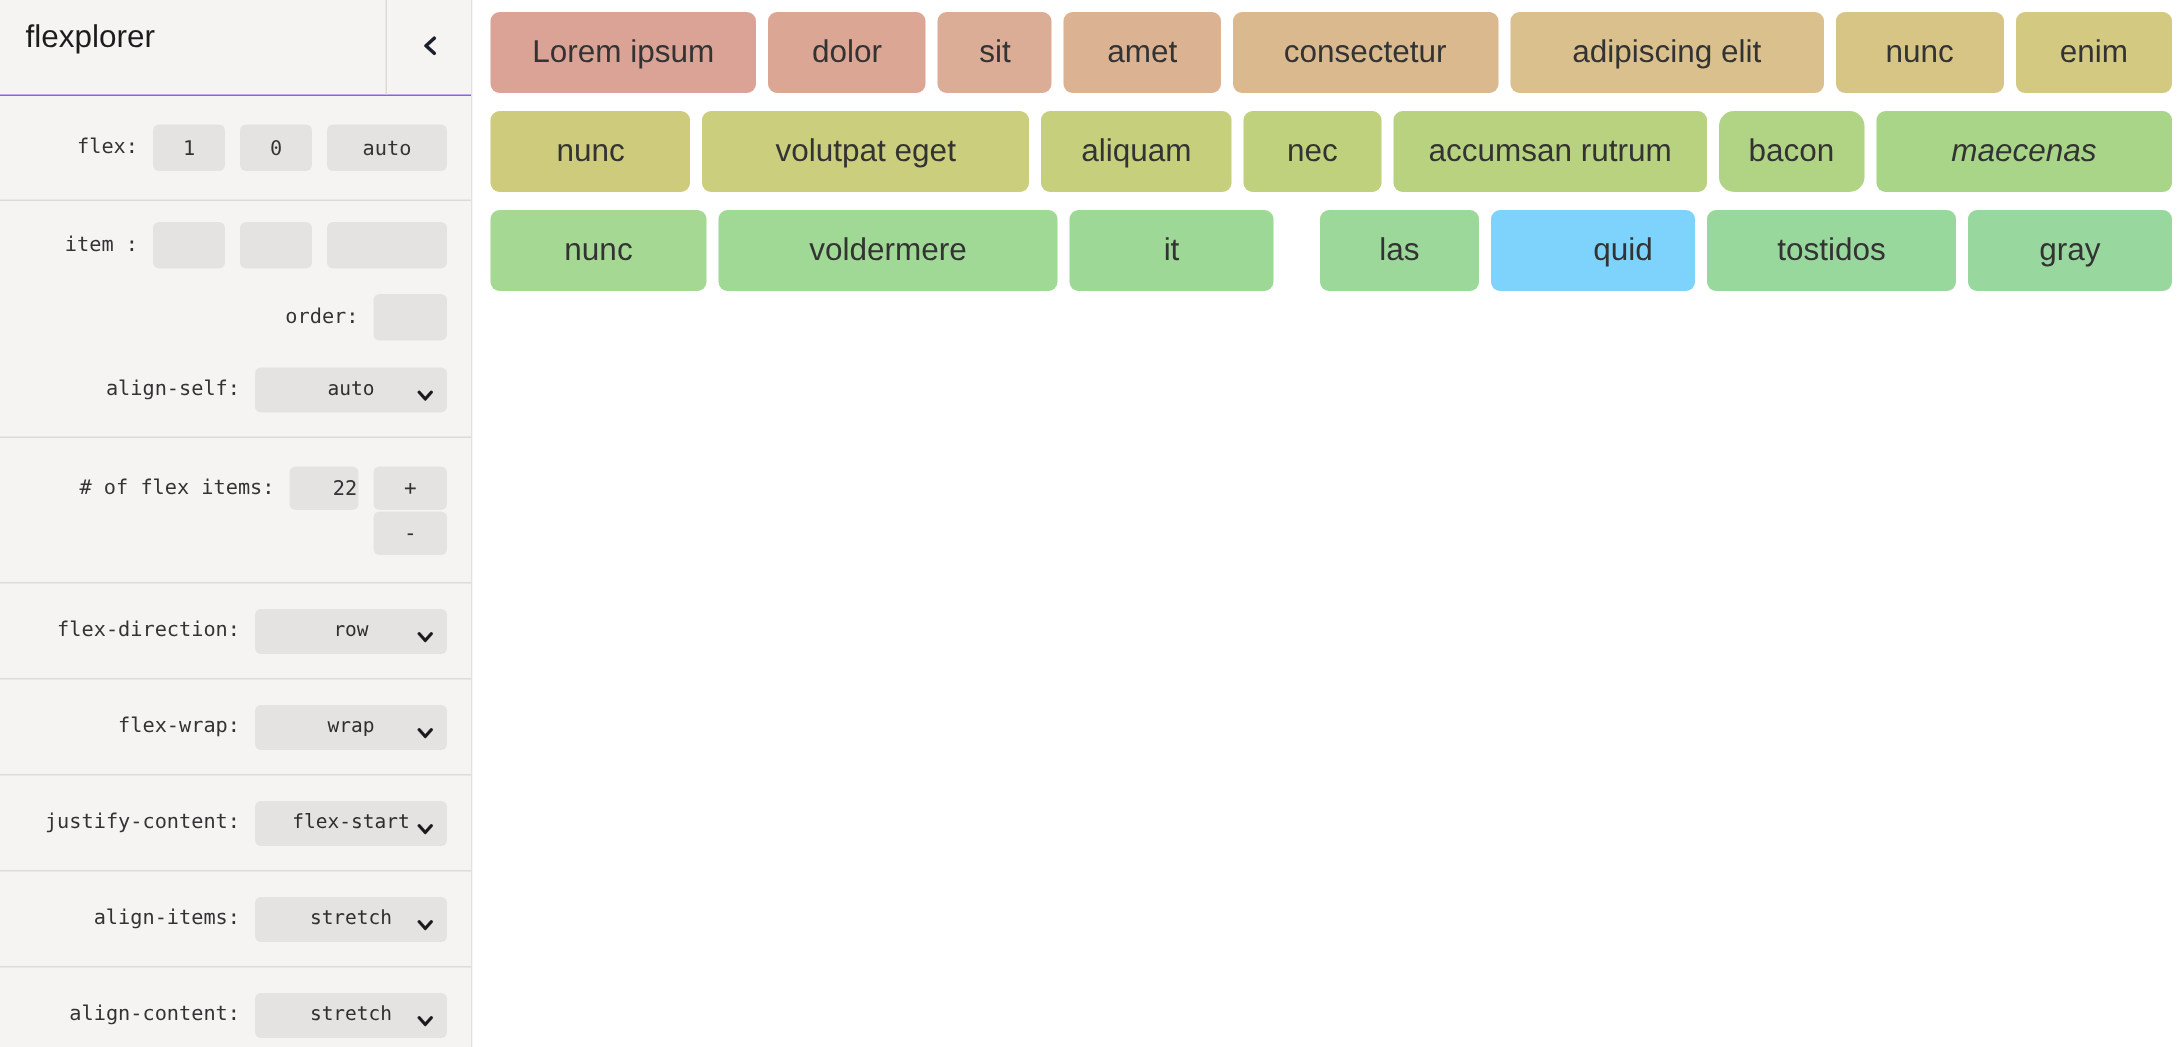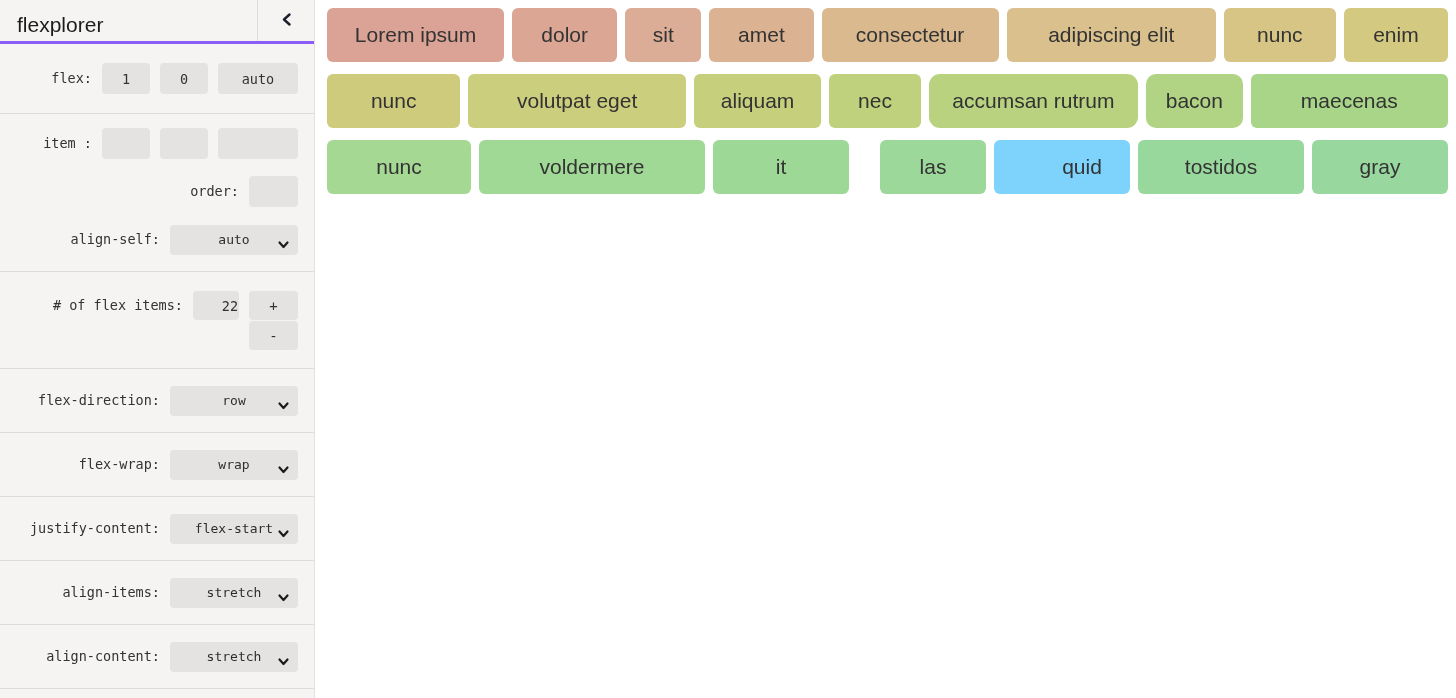--- a/index.html
+++ b/index.html
@@ -11,22 +11,22 @@
   
   .sidebar {
     flex: 0 0 315px; width: 315px; height: 698px;
     background: #f5f4f2;
     border-right: 1px solid #e2e1df;
     font-family: "DejaVu Sans Mono", "Liberation Mono", monospace;
     font-size: 13.5px; color: #333333;
     overflow: hidden;
   }
   .sidebar-header {
-    height: 44px; display: flex; align-items: stretch;
-    border-bottom: 3px solid #8b5cf6;
+    height: 64px; display: flex; align-items: stretch;
+    border-bottom: 1px solid #8b5cf6;
   }
   .app-title {
     flex: 1; font-family: "Liberation Sans", sans-serif;
     font-size: 21px; color: #1c1c1c;
     padding: 13px 0 0 17px;
   }
   .collapse-btn {
     width: 57px; border: none; border-left: 1px solid #dcdbd9;
     background: transparent; cursor: pointer;
     display: flex; align-items: center; justify-content: center;
@@ -227,23 +227,23 @@
       <div class="fitem" style="background: rgb(220, 173, 150); flex-basis: 67px;">sit</div>
       <div class="fitem" style="background: rgb(219, 178, 146); flex-basis: 95px;">amet</div>
       <div class="fitem" style="background: rgb(218, 185, 142); flex-basis: 168px;">consectetur</div>
       <div class="fitem" style="background: rgb(217, 192, 140); flex-basis: 200px;">adipiscing elit</div>
       <div class="fitem" style="background: rgb(215, 197, 134); flex-basis: 103px;">nunc</div>
       <div class="fitem" style="background: rgb(212, 201, 129); flex-basis: 95px;">enim</div>
       <div class="fitem" style="background: rgb(207, 203, 125); flex-basis: 126px;">nunc</div>
       <div class="fitem" style="background: rgb(203, 206, 125); flex-basis: 210px;">volutpat eget</div>
       <div class="fitem" style="background: rgb(198, 207, 124); flex-basis: 120px; text-align: center;">aliquam</div>
       <div class="fitem" style="background: rgb(192, 209, 125); flex-basis: 84px;">nec</div>
-      <div class="fitem" style="background: rgb(184, 210, 128); flex-basis: 202px; border-radius: 11px;">accumsan rutrum</div>
+      <div class="fitem" style="background: rgb(184, 210, 128); flex-basis: 202px;">accumsan rutrum</div>
       <div class="fitem" style="background: rgb(176, 212, 132); flex-basis: 89px; border-radius: 10px;">bacon</div>
-      <div class="fitem" style="background: rgb(169, 213, 137); flex-basis: 190px;">maecenas</div>
+      <div class="fitem" style="background: rgb(169, 213, 137); flex-basis: 190px; font-style: italic;">maecenas</div>
       <div class="fitem" style="background: rgb(164, 216, 147); flex-basis: 128px;">nunc</div>
       <div class="fitem" style="background: rgb(160, 216, 149); flex-basis: 210px;">voldermere</div>
       <div class="fitem" style="background: rgb(158, 216, 151); flex-basis: 120px;">it</div>
       <div class="fitem" style="background: rgb(156, 216, 153); flex-basis: 90px; margin-left: 27px;">las</div>
       <div class="fitem" style="background: #7dd3fc; flex-basis: 120px; padding-left: 40px;">quid</div>
       <div class="fitem" style="background: rgb(153, 216, 157); flex-basis: 150px;">tostidos</div>
       <div class="fitem" style="background: rgb(152, 216, 159); flex-basis: 120px;">gray</div>
     </main>
 
 </div>

